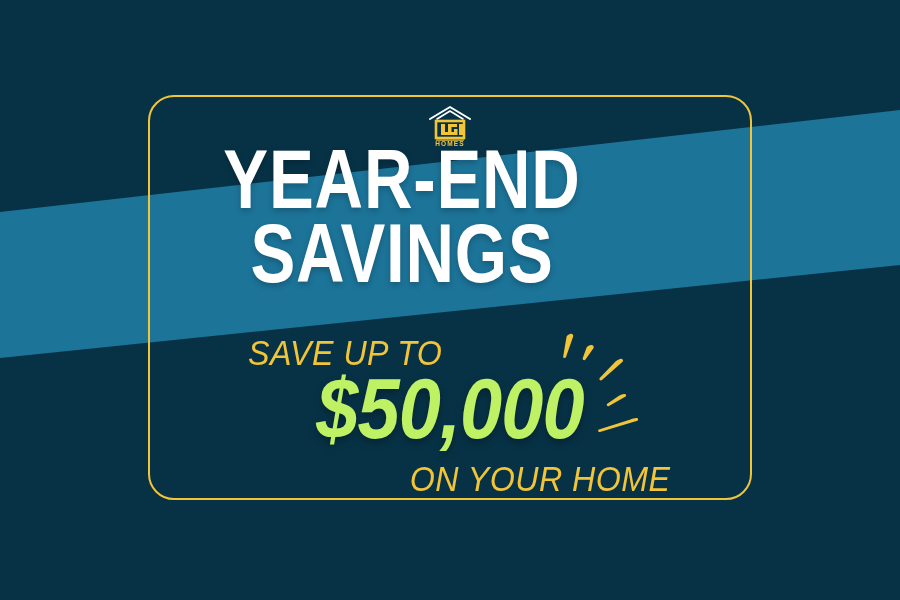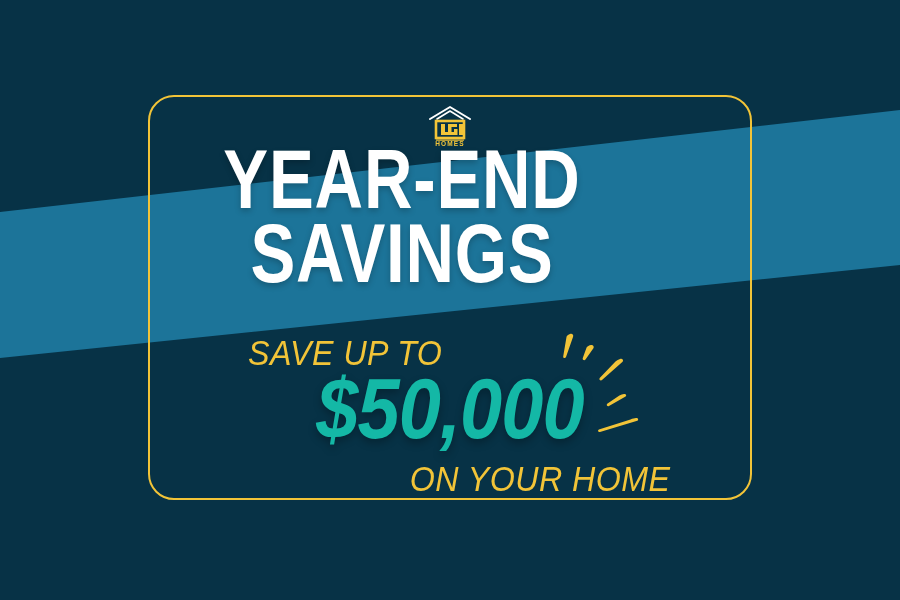--- a/index.html
+++ b/index.html
@@ -97,21 +97,21 @@
     transform: scaleX(0.92);
     transform-origin: left center;
     white-space: nowrap;
   }
 
   .price {
     position: absolute;
     left: 50%;
     top: 32px;
     transform: translateX(-50%);
-    color: #14b8a6;
+    color: #bef264;
     font-size: 86px;
     font-weight: 700;
     letter-spacing: -1px;
     line-height: 1;
     white-space: nowrap;
     text-shadow: 0 4px 9px rgba(0,0,0,0.28);
   }
   .price span {
     display: inline-block;
     transform: scaleX(0.88);

